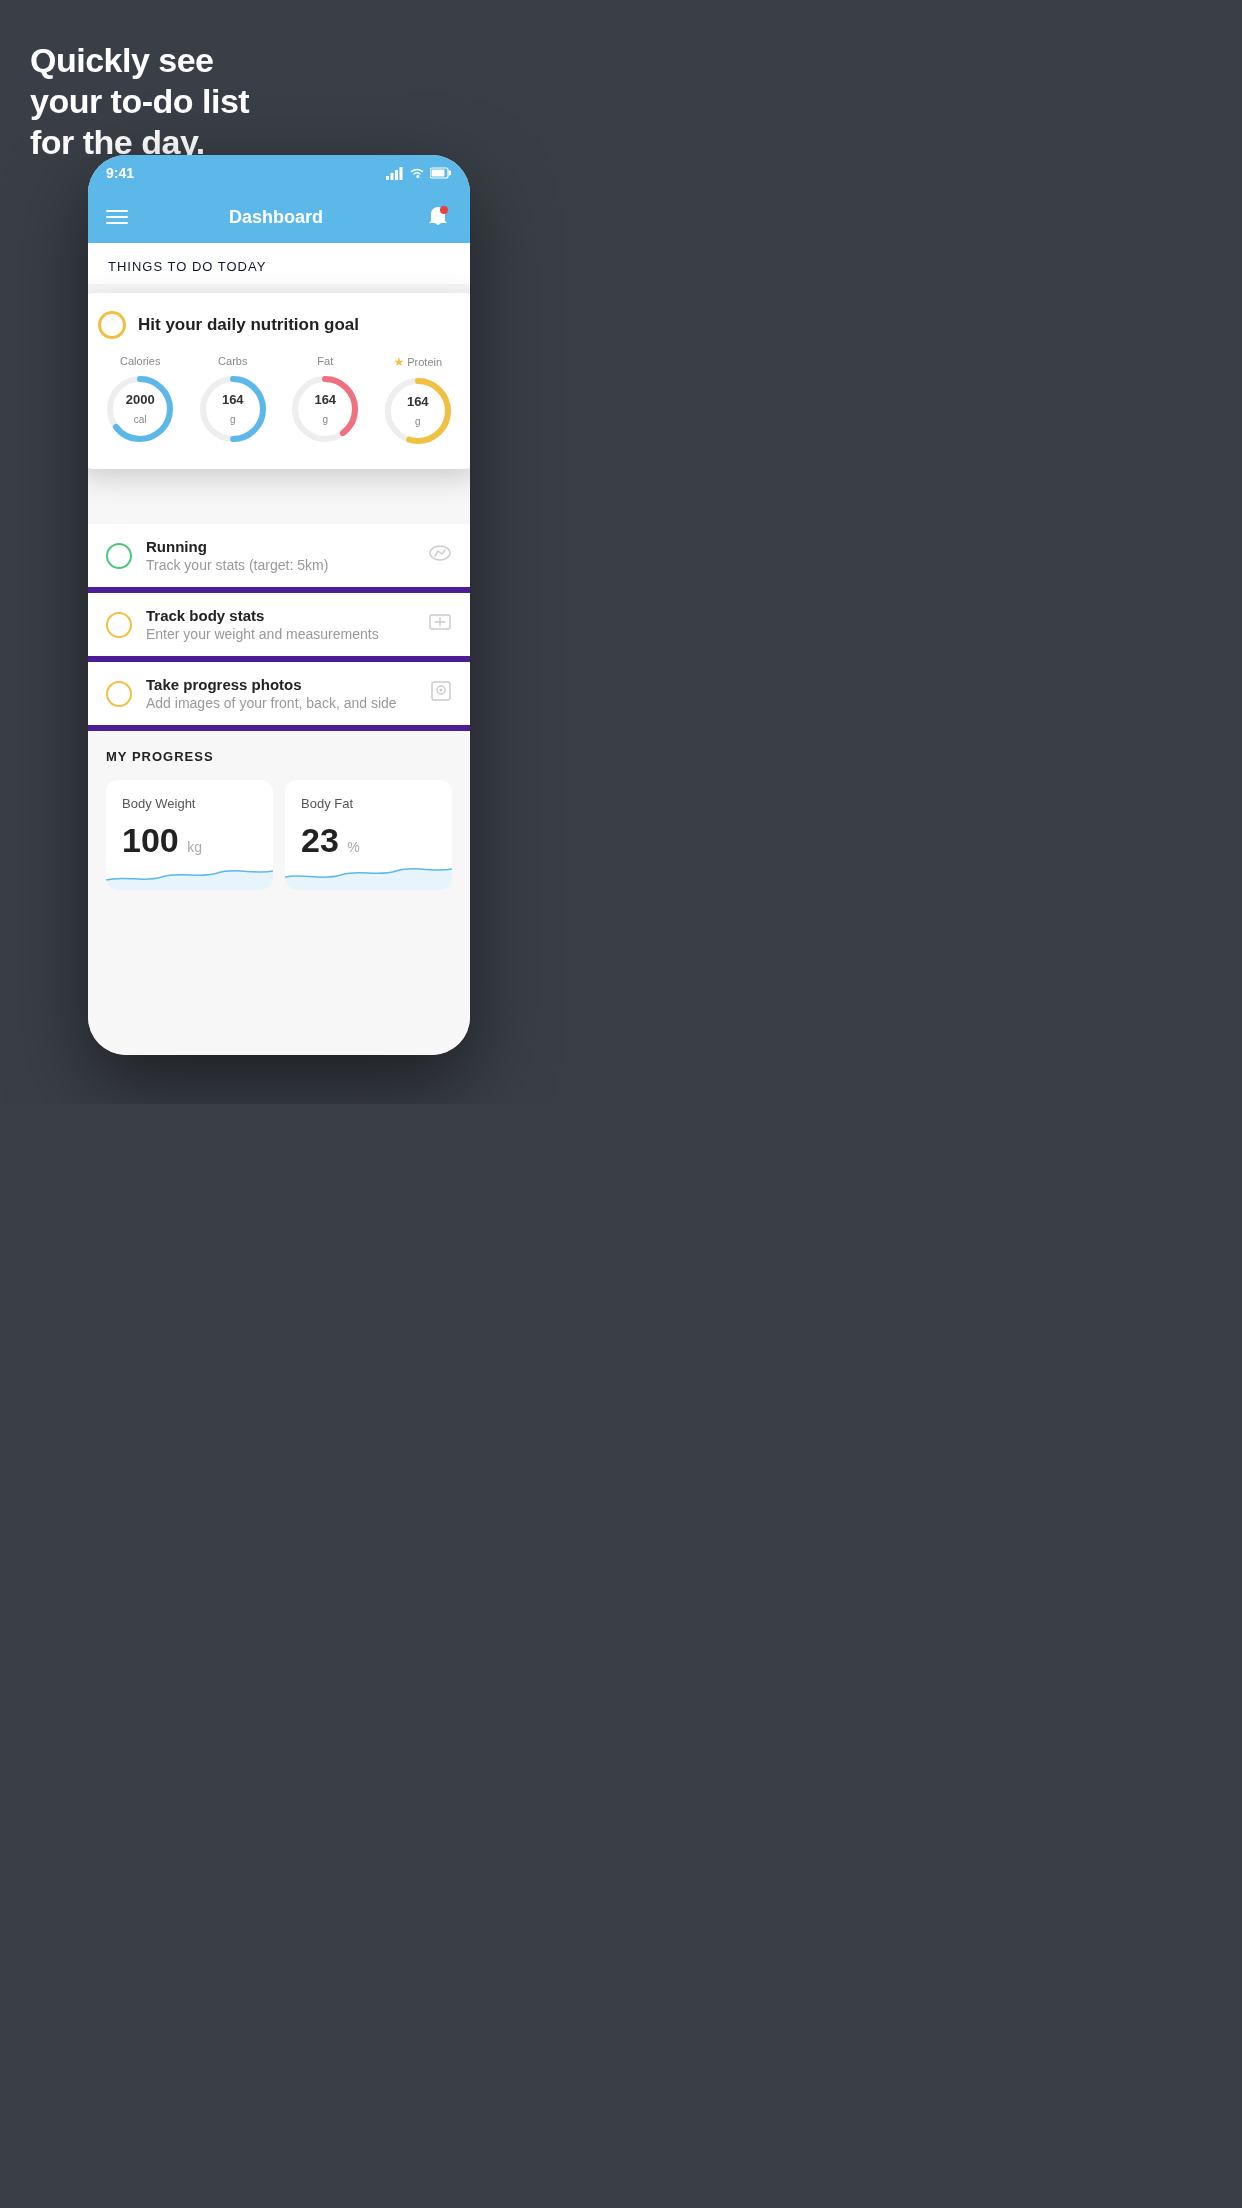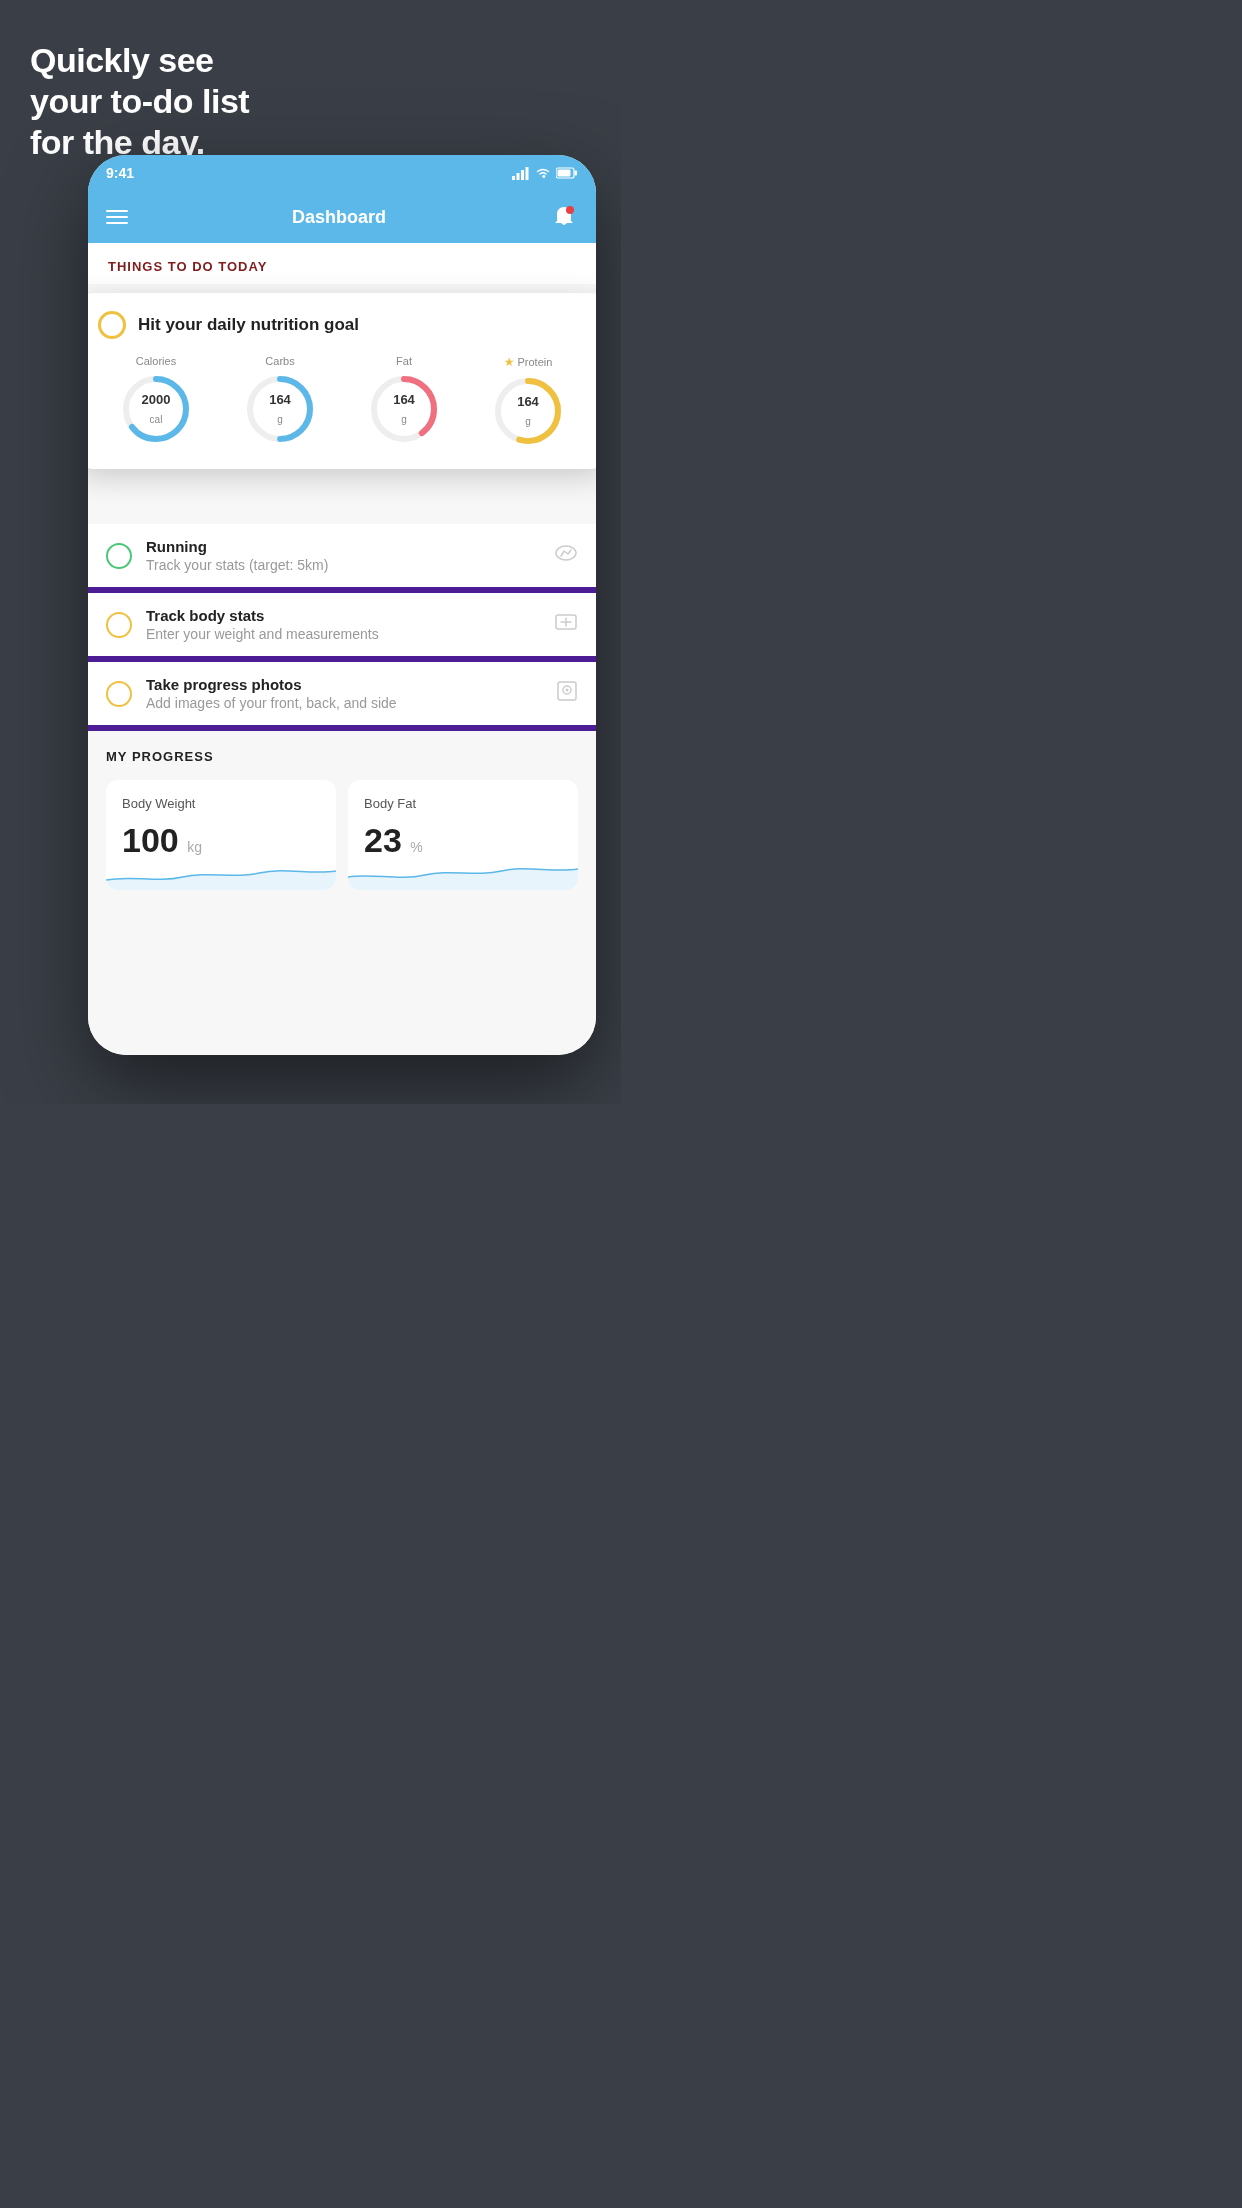--- a/index.html
+++ b/index.html
@@ -29,21 +29,21 @@
       font-weight: 800;
       line-height: 1.2;
       letter-spacing: -0.5px;
     }
 
     
     .phone-frame {
       position: absolute;
       top: 155px;
       left: 88px;
-      width: 508px;
+      width: 382px;
       height: 900px;
       background: #f0f0f0;
       border-radius: 38px;
       overflow: hidden;
       box-shadow: 0 30px 80px rgba(0,0,0,0.5);
     }
 
     
     .status-bar {
       background: #5bb8e8;
@@ -110,23 +110,23 @@
       background: #f7f7f7;
       height: calc(900px - 88px);
       overflow: hidden;
       position: relative;
     }
 
     .section-header {
       background: white;
       padding: 16px 20px 10px;
       font-size: 13px;
-      font-weight: 700;
+      font-weight: 400;
       letter-spacing: 1px;
-      color: #7f1d1d;
+      color: #0f172a;
     }
 
     
     .floating-card {
       position: absolute;
       top: 50px;
       left: -10px;
       right: -10px;
       background: white;
       border-radius: 16px;

